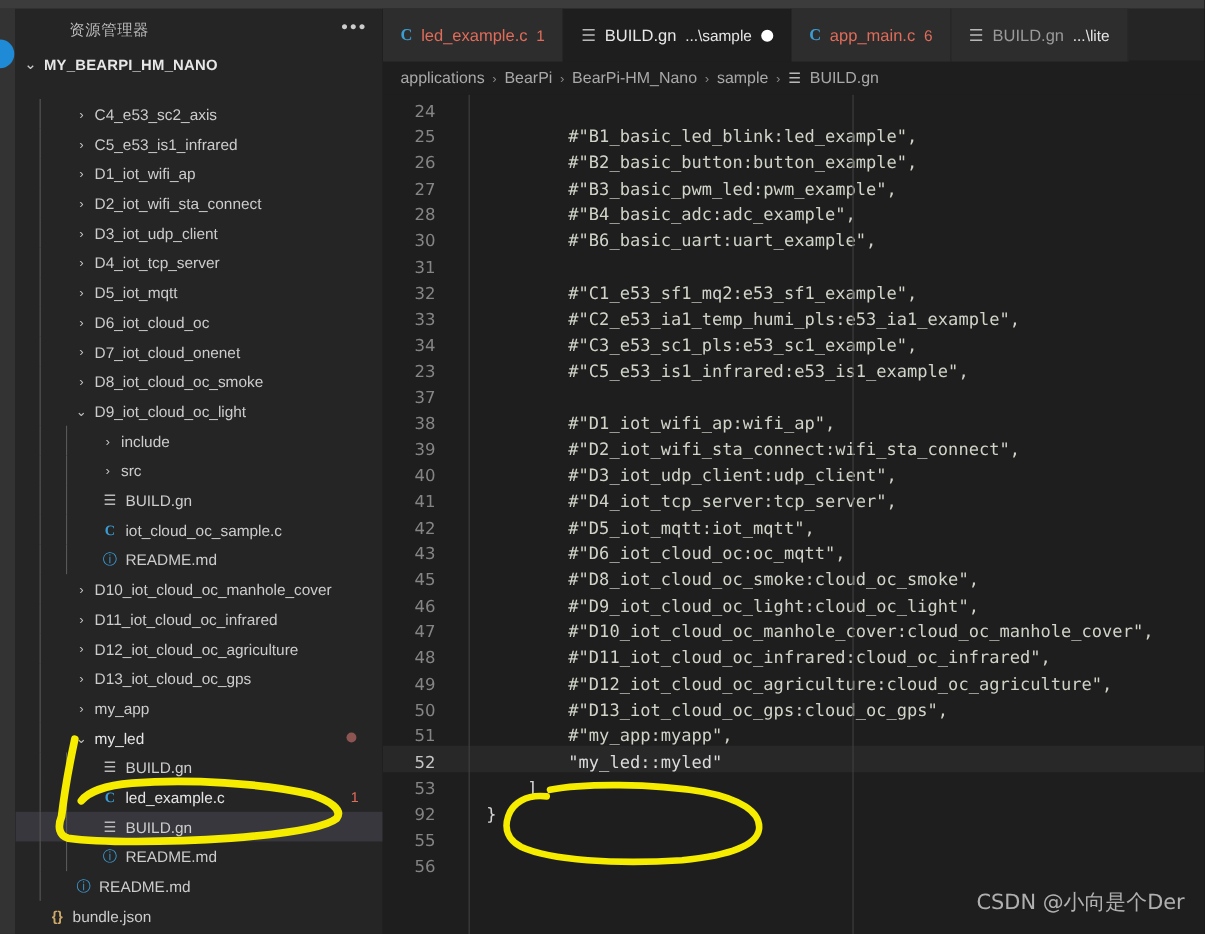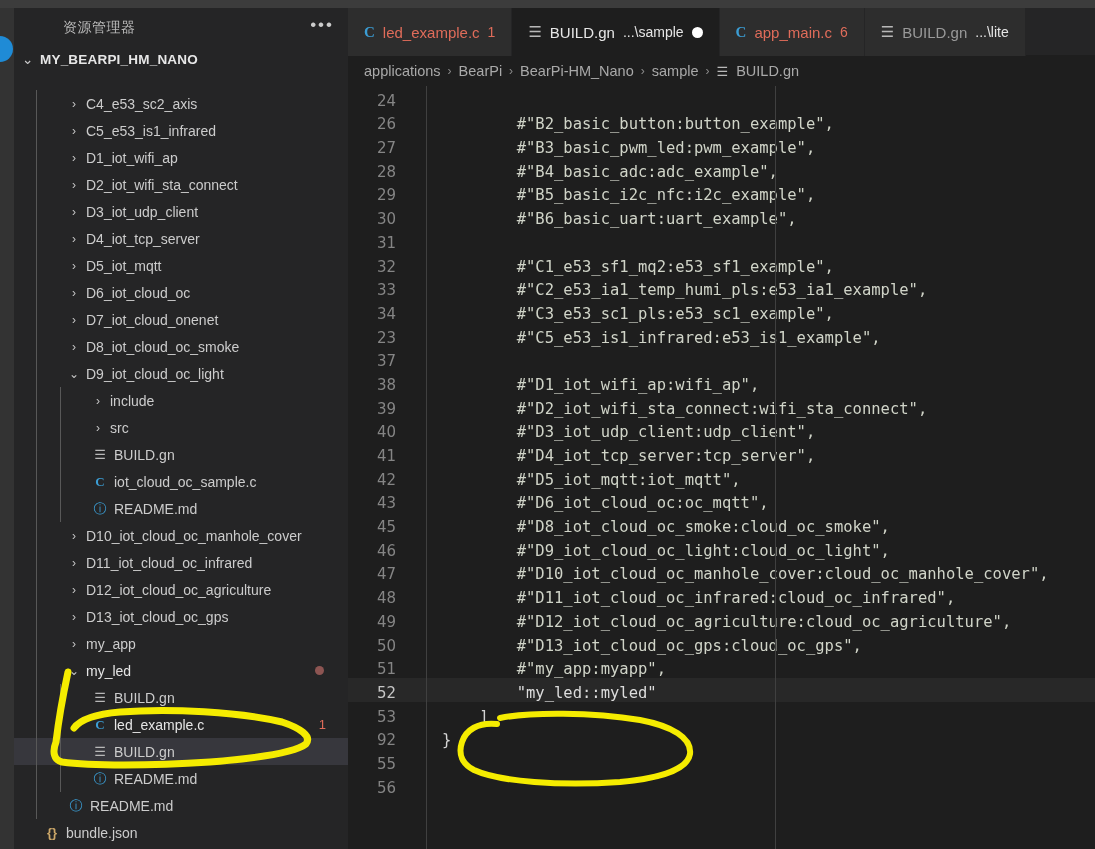--- a/index.html
+++ b/index.html
@@ -522,24 +522,24 @@
           <span class="sep">›</span>
           <span class="bc-icon">☰</span>
           <span>BUILD.gn</span>
         </div>
 
       <div class="code-wrap">
         <div class="indent-rule"></div>
         <div class="indent-rule2"></div>
         <div id="code">
             <div class="code-line"><span class="ln">24</span><span class="gutter-space"></span><span class="code-text comment" style="color: rgb(208, 212, 200);"></span></div>
+            <div class="code-line"><span class="ln">25</span><span class="gutter-space"></span><span class="code-text comment" style="color: rgb(208, 212, 200);">        #"B1_basic_led_blink:led_example",</span></div>
             <div class="code-line"><span class="ln">26</span><span class="gutter-space"></span><span class="code-text comment" style="color: rgb(208, 212, 200);">        #"B2_basic_button:button_example",</span></div>
             <div class="code-line"><span class="ln">27</span><span class="gutter-space"></span><span class="code-text comment" style="color: rgb(208, 212, 200);">        #"B3_basic_pwm_led:pwm_example",</span></div>
             <div class="code-line"><span class="ln">28</span><span class="gutter-space"></span><span class="code-text comment" style="color: rgb(208, 212, 200);">        #"B4_basic_adc:adc_example",</span></div>
-            <div class="code-line"><span class="ln">29</span><span class="gutter-space"></span><span class="code-text comment" style="color: rgb(208, 212, 200);">        #"B5_basic_i2c_nfc:i2c_example",</span></div>
             <div class="code-line"><span class="ln">30</span><span class="gutter-space"></span><span class="code-text comment" style="color: rgb(208, 212, 200);">        #"B6_basic_uart:uart_example",</span></div>
             <div class="code-line"><span class="ln">31</span><span class="gutter-space"></span><span class="code-text comment" style="color: rgb(208, 212, 200);"></span></div>
             <div class="code-line"><span class="ln">32</span><span class="gutter-space"></span><span class="code-text comment" style="color: rgb(208, 212, 200);">        #"C1_e53_sf1_mq2:e53_sf1_example",</span></div>
             <div class="code-line"><span class="ln">33</span><span class="gutter-space"></span><span class="code-text comment" style="color: rgb(208, 212, 200);">        #"C2_e53_ia1_temp_humi_pls:e53_ia1_example",</span></div>
             <div class="code-line"><span class="ln">34</span><span class="gutter-space"></span><span class="code-text comment" style="color: rgb(208, 212, 200);">        #"C3_e53_sc1_pls:e53_sc1_example",</span></div>
             <div class="code-line"><span class="ln">23</span><span class="gutter-space"></span><span class="code-text comment" style="color: rgb(208, 212, 200);">        #"C5_e53_is1_infrared:e53_is1_example",</span></div>
             <div class="code-line"><span class="ln">37</span><span class="gutter-space"></span><span class="code-text comment" style="color: rgb(208, 212, 200);"></span></div>
             <div class="code-line"><span class="ln">38</span><span class="gutter-space"></span><span class="code-text comment" style="color: rgb(208, 212, 200);">        #"D1_iot_wifi_ap:wifi_ap",</span></div>
             <div class="code-line"><span class="ln">39</span><span class="gutter-space"></span><span class="code-text comment" style="color: rgb(208, 212, 200);">        #"D2_iot_wifi_sta_connect:wifi_sta_connect",</span></div>
             <div class="code-line"><span class="ln">40</span><span class="gutter-space"></span><span class="code-text comment" style="color: rgb(208, 212, 200);">        #"D3_iot_udp_client:udp_client",</span></div>
@@ -554,20 +554,21 @@
             <div class="code-line"><span class="ln">50</span><span class="gutter-space"></span><span class="code-text comment" style="color: rgb(208, 212, 200);">        #"D13_iot_cloud_oc_gps:cloud_oc_gps",</span></div>
             <div class="code-line"><span class="ln">51</span><span class="gutter-space"></span><span class="code-text comment" style="color: rgb(208, 212, 200);">        #"my_app:myapp",</span></div>
             <div class="code-line active"><span class="ln">52</span><span class="gutter-space"></span><span class="code-text str" style="color: rgb(220, 220, 220);">        "my_led::myled"</span></div>
             <div class="code-line"><span class="ln">53</span><span class="gutter-space"></span><span class="code-text plain">    ]</span></div>
             <div class="code-line"><span class="ln">92</span><span class="gutter-space"></span><span class="code-text plain">}</span></div>
             <div class="code-line"><span class="ln">55</span><span class="gutter-space"></span><span class="code-text plain"></span></div>
             <div class="code-line"><span class="ln">56</span><span class="gutter-space"></span><span class="code-text plain"></span></div>
           </div>
       </div>
 
+      <div class="watermark">CSDN @小向是个Der</div>
     </div>
   </div>
 
   <svg class="annot" viewBox="0 0 1095 849">
 
     <path d="M 68 672 C 62 700 58 725 56 742 C 52 752 54 760 62 762
              C 90 766 150 766 210 762 C 260 758 296 752 306 744
              C 312 736 300 728 282 722 C 240 712 170 708 120 712
              C 96 714 80 720 74 728" fill="none" stroke="#f5ec00" stroke-width="7" stroke-linecap="round" stroke-linejoin="round"></path>
 

